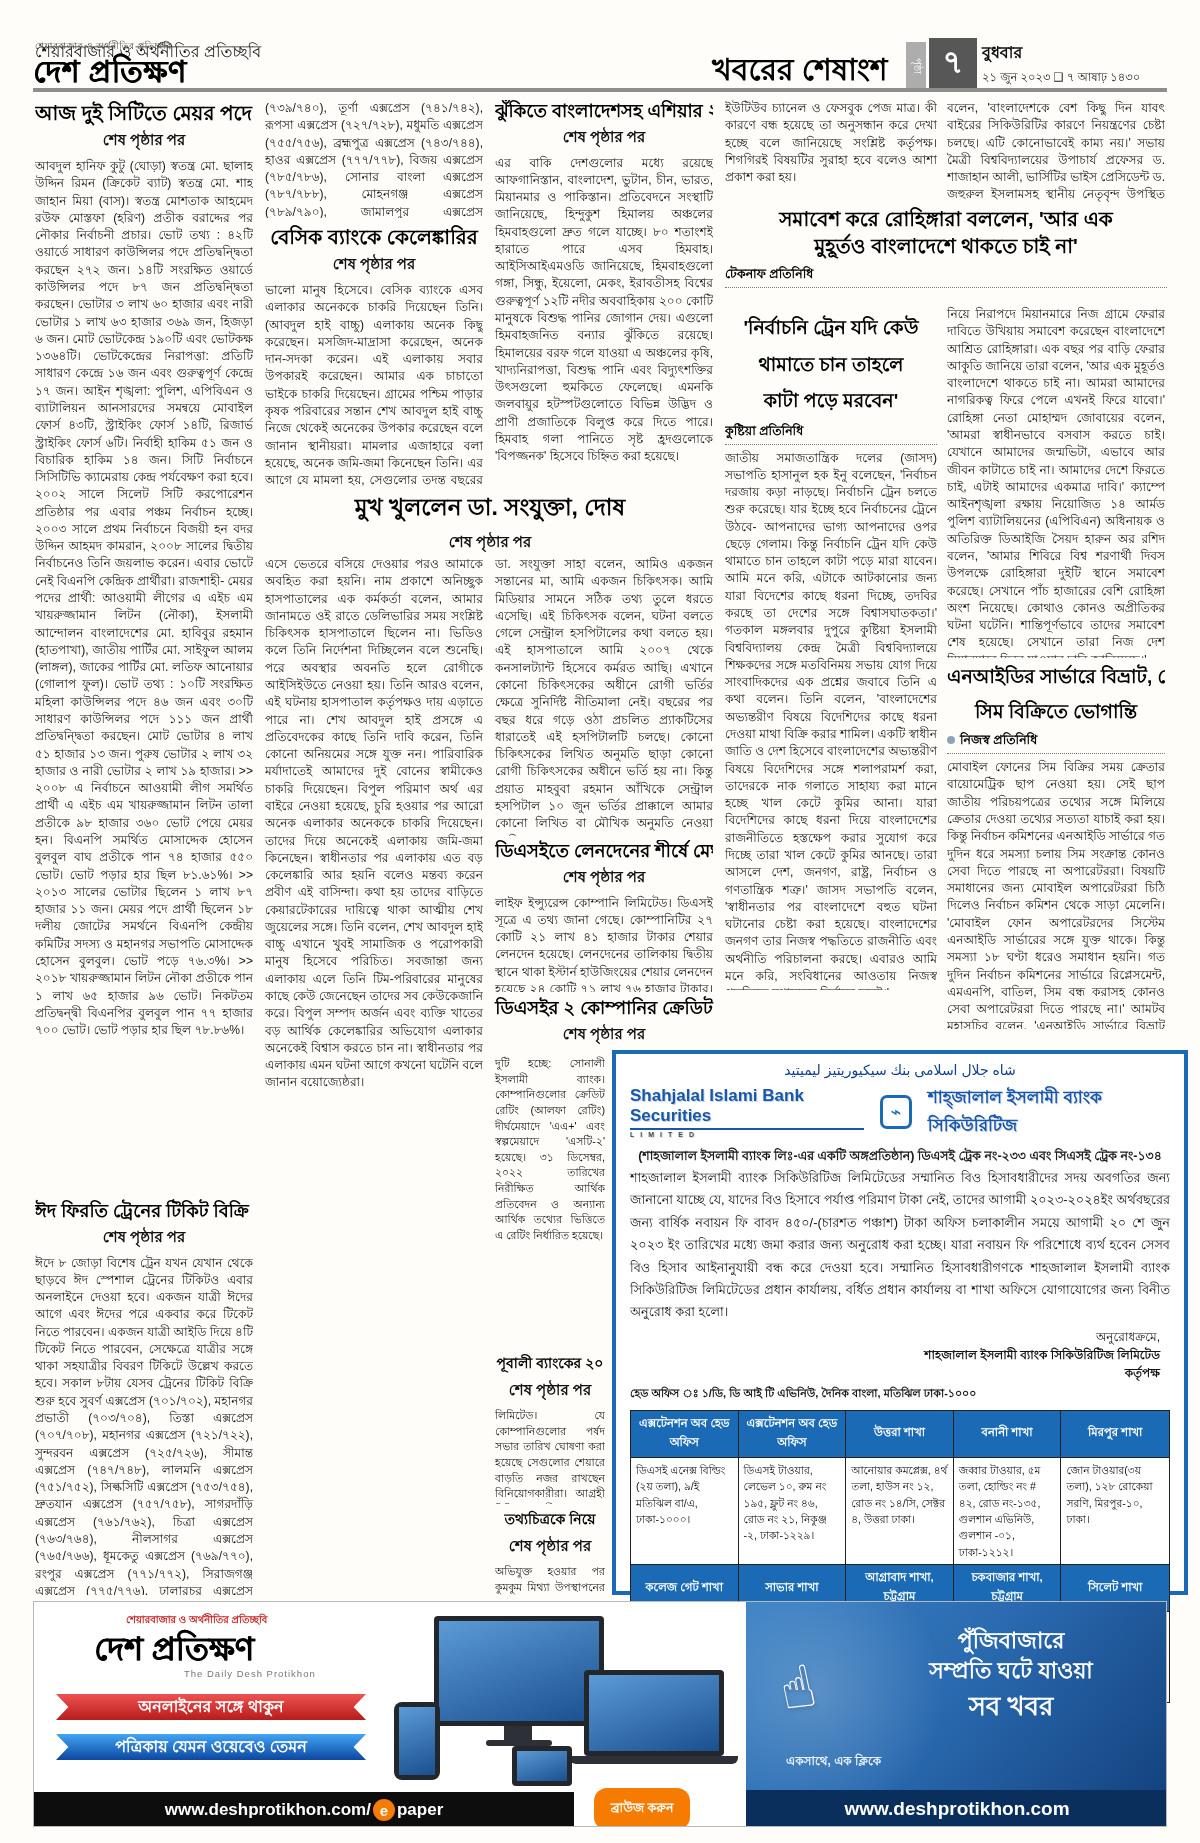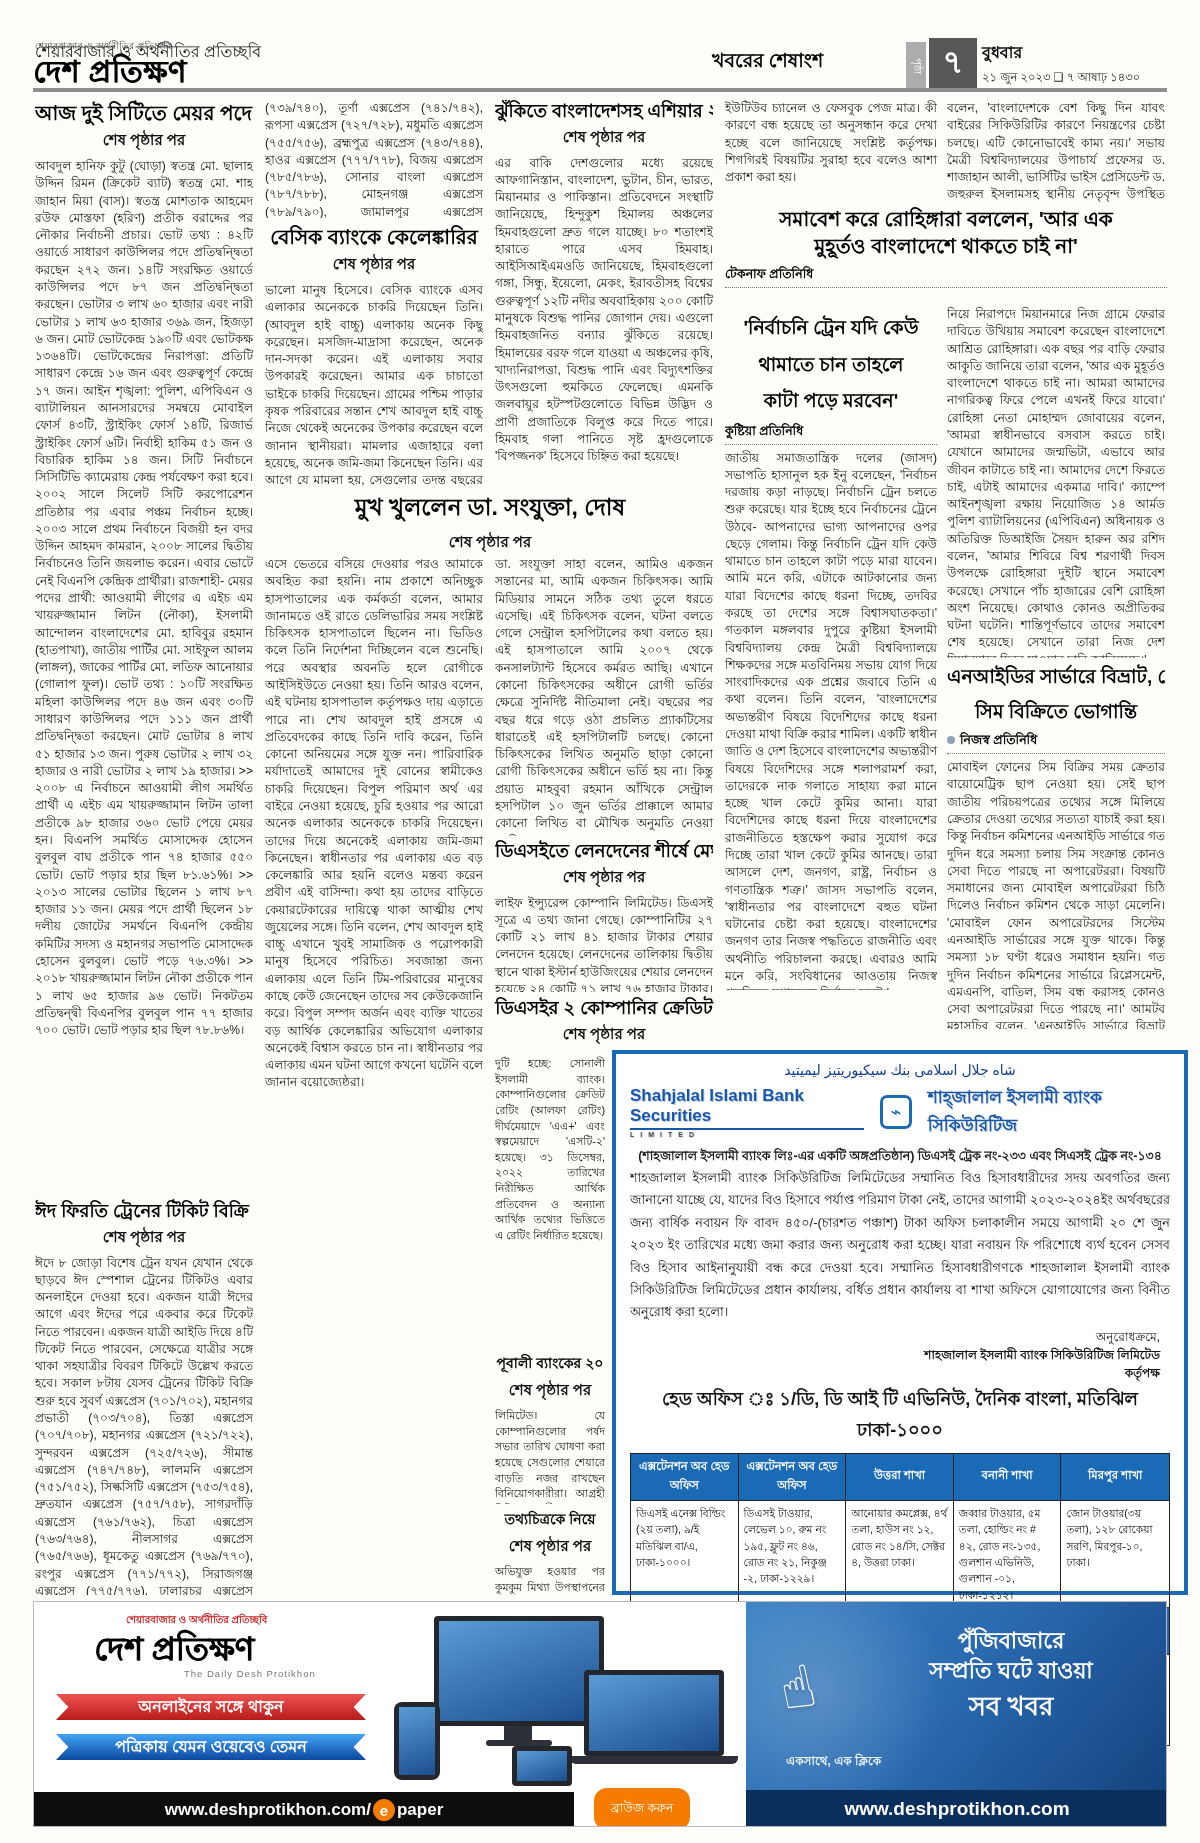--- a/index.html
+++ b/index.html
@@ -7,21 +7,21 @@
   body { font-family:"Liberation Sans","DejaVu Sans",sans-serif; }
   #page {
     position:relative; width:1200px; height:1843px; margin:0 auto;
     background:#fffdfa; color:#141414; overflow:hidden;
   }
   .abs { position:absolute; }
   
   .masthead-tagline { font-size:9px; color:#333; letter-spacing:.5px; }
   .masthead { font-size:30px; font-weight:800; color:#000; letter-spacing:.5px;
               text-shadow:.6px 0 #000; }
-  .section-title { font-size:19px; font-weight:800; color:#000; }
+  .section-title { font-size:30px; font-weight:800; color:#000; }
   .page-label-box { width:20px; height:48px; background:#adadad; color:#fff;
      display:flex; align-items:center; justify-content:center;
      writing-mode:vertical-rl; font-size:10px; }
   .page-num-box { width:48px; height:52px; background:#575757; color:#fff;
      display:flex; align-items:center; justify-content:center;
      font-size:32px; font-weight:bold; }
   .weekday { font-size:16px; font-weight:bold; color:#111; }
   .dateline { font-size:11.5px; color:#222; margin-top:2px; }
   .head-rule { height:4px; background:#8e8e8e; }
   
@@ -46,21 +46,21 @@
   .bank-icon { width:34px; height:34px; border:3px solid #1a6ab5; border-radius:7px;
                display:flex; align-items:center; justify-content:center;
                color:#1a6ab5; font-weight:800; font-size:18px; }
   .bank-logo-bn { color:#1b57a8; font-weight:800; font-size:17px; text-shadow:1px 1px 0 #c6d6ea; }
   .bank-subline { text-align:center; font-size:12.5px; font-weight:bold; color:#1c1c1c; margin-top:7px; }
   .bank-title { background:#1a6ab5; color:#fff; text-align:center; font-size:20px; font-weight:800;
                 padding:6px 4px; margin:9px 6px 8px; }
   .bank-body { font-size:12.8px; line-height:1.75; text-align:justify; color:#101010; }
   .bank-sign { text-align:right; font-size:12px; line-height:1.5; margin:4px 10px 2px; }
   .bank-sign b { display:block; }
-  .bank-head-office { text-align:center; font-size:18px; font-weight:bold; margin:3px 0 6px; }
+  .bank-head-office { font-size:11px; font-weight:bold; margin:3px 0 6px; }
   .branch-grid { display:grid; grid-template-columns:repeat(5,1fr); border:1px solid #222; border-bottom:none; }
   .branch-grid.last { border-bottom:1px solid #222; }
   .branch-grid .bh { background:#1a6ab5; color:#fff; font-weight:bold; font-size:11.5px; text-align:center;
                      padding:4px 3px; border-right:1px solid #222; display:flex; align-items:center; justify-content:center; }
   .branch-grid .bc { font-size:10.6px; line-height:1.55; padding:4px 5px; border-right:1px solid #222;
                      border-top:1px solid #222; color:#111; }
   .branch-grid > :nth-child(5n) { border-right:none; }
   
   .footer-ad { border:1px solid #b9b9b9; background:#fff; overflow:hidden; }
   .fa-tagline { color:#c62828; font-size:10px; font-weight:bold; }
@@ -76,21 +76,21 @@
   .e-circle { display:inline-flex; width:22px; height:22px; border-radius:50%; background:#f57c00;
               color:#fff; align-items:center; justify-content:center; font-size:15px; font-weight:800; }
   .blue-panel { background:linear-gradient(130deg,#3b82c4 0%,#2a6ab0 45%,#123f7a 100%); overflow:hidden; }
   .blue-panel .glow { position:absolute; left:-60px; top:-40px; width:260px; height:260px;
                       border-radius:50%; background:radial-gradient(circle,#ffffff33,#ffffff00 70%); }
   .promo { color:#fff; font-weight:800; text-align:center; line-height:1.35; font-size:22px; }
   .promo-small { color:#eaf2fb; font-size:12px; font-weight:bold; }
   .dark-strip { background:#0a2f5c; color:#fff; font-weight:800; font-size:19px;
                 display:flex; align-items:center; justify-content:center; }
   .hand { color:#fff; font-size:58px; transform:rotate(-12deg); text-shadow:0 2px 4px #00000055; }
-  .browse-btn { background:#f57c00; color:#fff; font-weight:normal; font-size:12.5px; border:none;
+  .browse-btn { background:#f57c00; color:#fff; font-weight:bold; font-size:12.5px; border:none;
                 border-radius:13px; width:96px; height:42px; display:flex; align-items:center; justify-content:center; }
   
   .monitor { background:#23262b; border-radius:4px; padding:5px; }
   .screen { background:linear-gradient(160deg,#5b9bd5,#1b4f8f); width:100%; height:100%; }
   .dev-stand { background:#2d3137; }
 </style>
 </head>
 <body>
 
 <div id="page">

